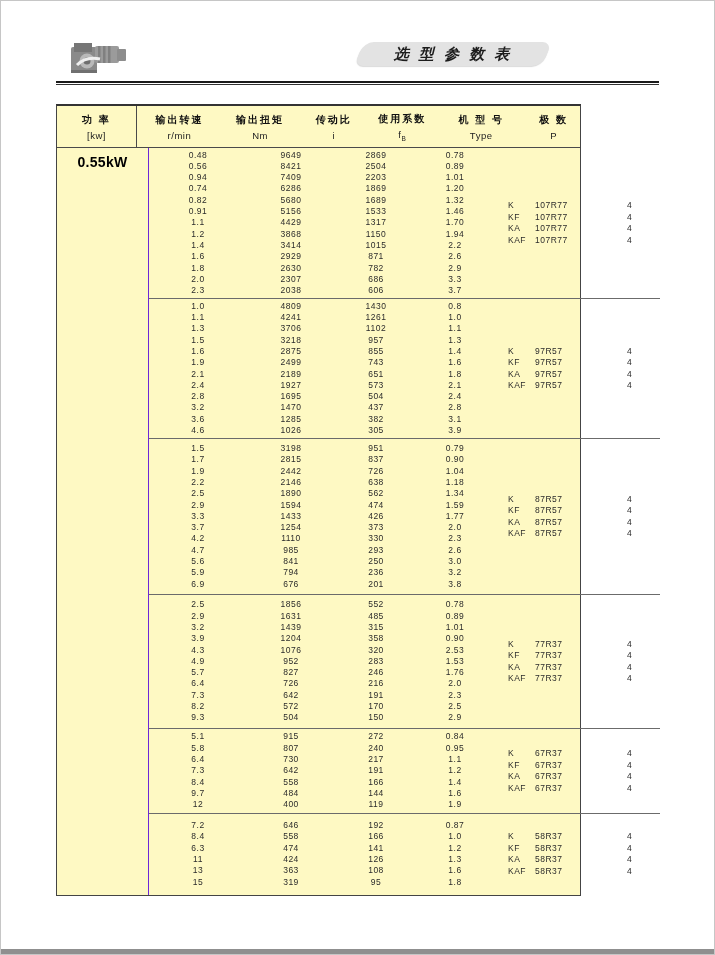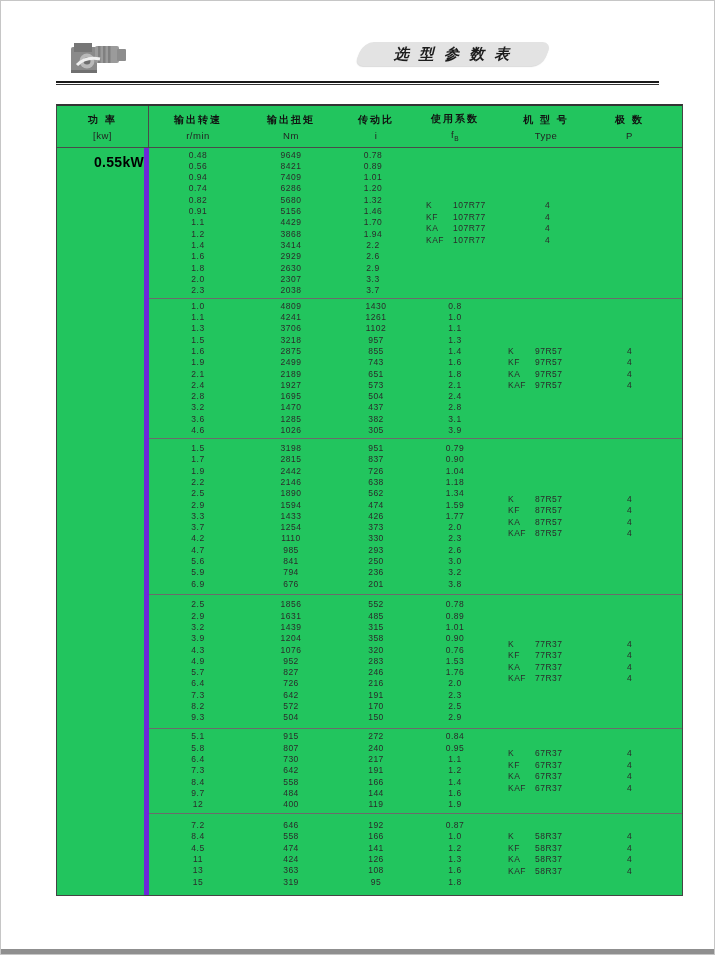--- a/index.html
+++ b/index.html
@@ -22,34 +22,34 @@
     font-style:italic;font-weight:bold;font-size:15px;letter-spacing:3px;
     text-align:center;line-height:24px;color:#1c1c1c;white-space:nowrap;
   }
   .rule{
     position:absolute;left:55px;top:80px;width:603px;height:4px;
     border-top:2px solid #1a1a1a;border-bottom:1px solid #333;
   }
 
   
   .ptable{
-    position:absolute;left:55px;top:103px;width:627px;height:792px;
-    border:1px solid #444;border-top:2px solid #333;background:#22c55e;
+    position:absolute;left:55px;top:103px;width:525px;height:792px;
+    border:1px solid #444;border-top:2px solid #333;background:#fef9c3;
   }
   .thead{display:flex;height:42px;border-bottom:1px solid #4a4a4a}
   .th{display:flex;flex-direction:column;justify-content:center;align-items:center;gap:3px}
   .th .l1{font-weight:bold;font-size:10px;letter-spacing:2px;color:#111;white-space:nowrap}
   .th .l2{font-size:9.5px;color:#222;letter-spacing:0.5px}
   .th .l2 sub{font-size:6.5px}
   .th-power{width:92px;border-right:1px solid #4a4a4a}
   .th-speed{width:98px}.th-torque{width:88px}.th-ratio{width:82px}
   .th-fb{width:76px}.th-type{width:106px}.th-p{width:61px}
 
   .tbody{display:flex;height:747px}
-  .power-col{width:92px;border-right:5px solid #6d28d9;text-align:right;flex:none}
+  .power-col{width:92px;border-right:1px solid #6d28d9;text-align:center;flex:none}
   .power-label{margin-top:6px;font-weight:bold;font-size:14px;color:#000;letter-spacing:0.3px}
   .blocks{flex:1;display:flex;flex-direction:column}
   .block{display:flex;overflow:hidden}
   .block + .block{border-top:1px solid #6b6b6b}
   .block:nth-child(1){height:150px}
   .block:nth-child(2){height:140px}
   .block:nth-child(3){height:156px}
   .block:nth-child(4){height:134px}
   .block:nth-child(5){height:85px}
   .block:nth-child(6){height:81px}
@@ -151,20 +151,35 @@
               <div class="cellv">5680</div>
               <div class="cellv">5156</div>
               <div class="cellv">4429</div>
               <div class="cellv">3868</div>
               <div class="cellv">3414</div>
               <div class="cellv">2929</div>
               <div class="cellv">2630</div>
               <div class="cellv">2307</div>
               <div class="cellv">2038</div>
             </div>
+            <div class="col c-ratio">
+              <div class="cellv">2869</div>
+              <div class="cellv">2504</div>
+              <div class="cellv">2203</div>
+              <div class="cellv">1869</div>
+              <div class="cellv">1689</div>
+              <div class="cellv">1533</div>
+              <div class="cellv">1317</div>
+              <div class="cellv">1150</div>
+              <div class="cellv">1015</div>
+              <div class="cellv">871</div>
+              <div class="cellv">782</div>
+              <div class="cellv">686</div>
+              <div class="cellv">606</div>
+            </div>
             <div class="col c-fb">
               <div class="cellv">0.78</div>
               <div class="cellv">0.89</div>
               <div class="cellv">1.01</div>
               <div class="cellv">1.20</div>
               <div class="cellv">1.32</div>
               <div class="cellv">1.46</div>
               <div class="cellv">1.70</div>
               <div class="cellv">1.94</div>
               <div class="cellv">2.2</div>
@@ -404,21 +419,21 @@
               <div class="cellv">216</div>
               <div class="cellv">191</div>
               <div class="cellv">170</div>
               <div class="cellv">150</div>
             </div>
             <div class="col c-fb">
               <div class="cellv">0.78</div>
               <div class="cellv">0.89</div>
               <div class="cellv">1.01</div>
               <div class="cellv">0.90</div>
-              <div class="cellv">0.76</div>
+              <div class="cellv">2.53</div>
               <div class="cellv">1.53</div>
               <div class="cellv">1.76</div>
               <div class="cellv">2.0</div>
               <div class="cellv">2.3</div>
               <div class="cellv">2.5</div>
               <div class="cellv">2.9</div>
             </div>
             <div class="col c-type">
               <div class="type-row">
                 <span class="type-prefix">K</span>
@@ -503,21 +518,21 @@
               <div class="cellv">4</div>
               <div class="cellv">4</div>
               <div class="cellv">4</div>
               <div class="cellv">4</div>
             </div>
           </div>
           <div class="block">
             <div class="col c-speed">
               <div class="cellv">7.2</div>
               <div class="cellv">8.4</div>
-              <div class="cellv">4.5</div>
+              <div class="cellv">6.3</div>
               <div class="cellv">11</div>
               <div class="cellv">13</div>
               <div class="cellv">15</div>
             </div>
             <div class="col c-torque">
               <div class="cellv">646</div>
               <div class="cellv">558</div>
               <div class="cellv">474</div>
               <div class="cellv">424</div>
               <div class="cellv">363</div>

